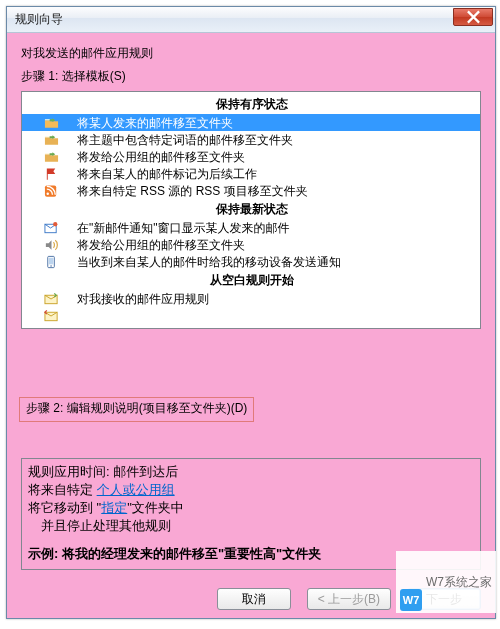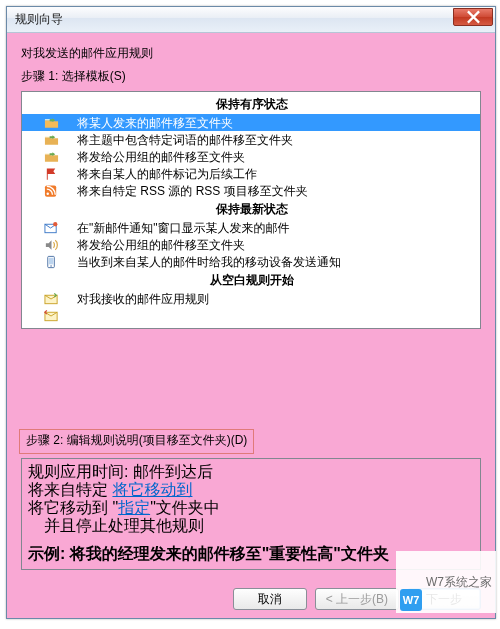--- a/index.html
+++ b/index.html
@@ -86,29 +86,30 @@
   .step2-wrap {
     border: 1px solid #e07a7a;
     padding: 2px 6px 4px 6px;
     margin: 6px 0 4px -2px;
     display: inline-block;
     width: fit-content;
   }
   .descbox {
     border: 1px solid #828790;
     padding: 4px 6px 6px 6px;
-    font-size: 16px;
+    font-size: 13px;
     line-height: 18px;
     margin-bottom: 10px;
+    margin-top: 32px;
   }
   .lnk { color: #0066cc; text-decoration: underline; cursor: pointer; }
   .buttons {
     display: flex;
     justify-content: flex-end;
-    gap: 8px;
+    gap: 16px;
     margin-top: auto;
     padding-top: 8px;
   }
   .btn {
     min-width: 74px;
     height: 22px;
     border: 1px solid #8a8f98;
     border-radius: 3px;
     background: linear-gradient(#fefefe, #e9e9e9);
     font-size: 12px;
@@ -281,21 +282,21 @@
 
     <div class="spacer"></div>
 
     <div class="step2-wrap">
       <span>步骤 2: 编辑规则说明(项目移至文件夹)(D)</span>
     </div>
 
     <div class="descbox">
       <div>规则应用时间: 邮件到达后</div>
       <div>
-        <span>将来自特定 </span><span class="lnk">将它移动到</span>
+        <span>将来自特定 </span><span class="lnk">个人或公用组</span>
       </div>
       <div>
         <span>将它移动到 "</span><span class="lnk">指定</span><span>"文件夹中</span>
       </div>
       <div>　并且停止处理其他规则</div>
       <div style="height:10px"></div>
       <div>
         <span class="ex-label">示例: </span><span class="ex-label">将我的经理发来的邮件移至"重要性高"文件夹</span>
       </div>
     </div>

